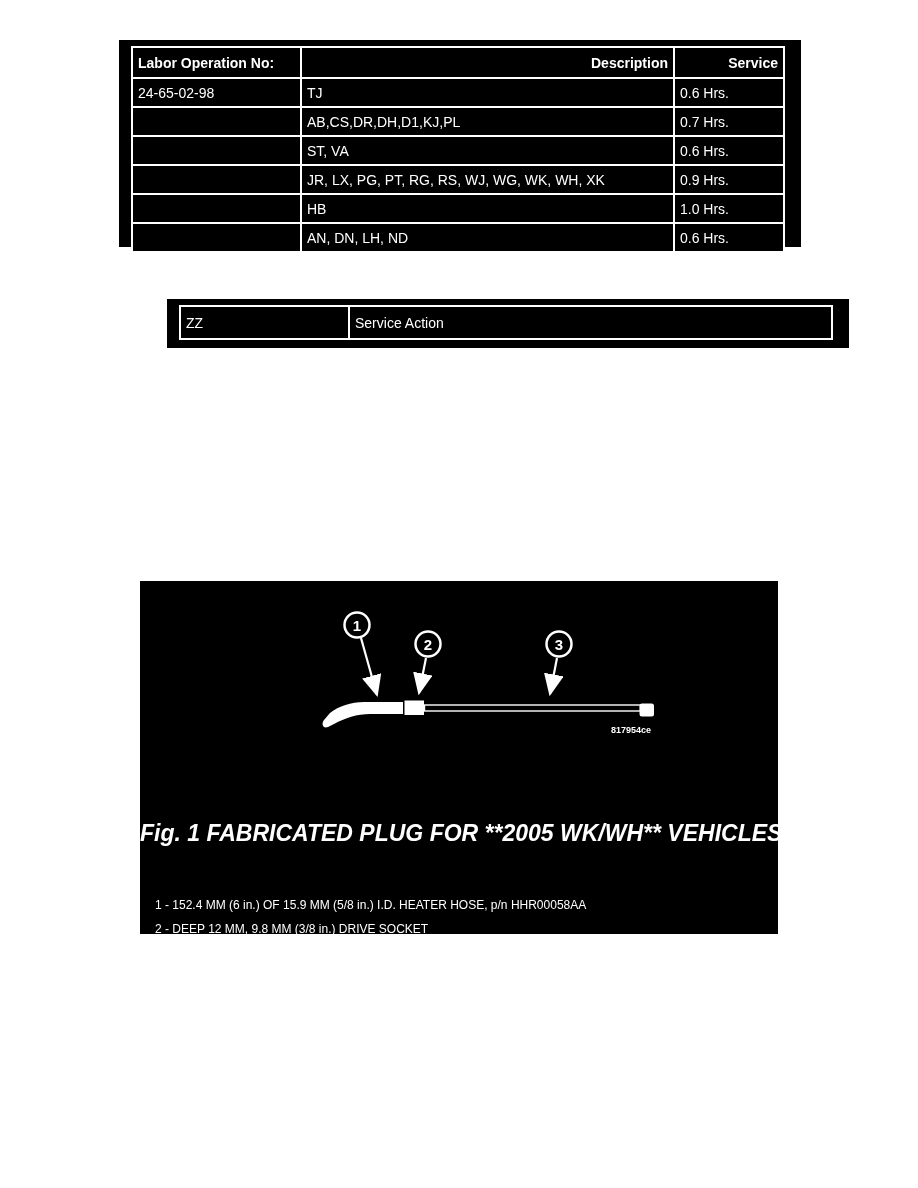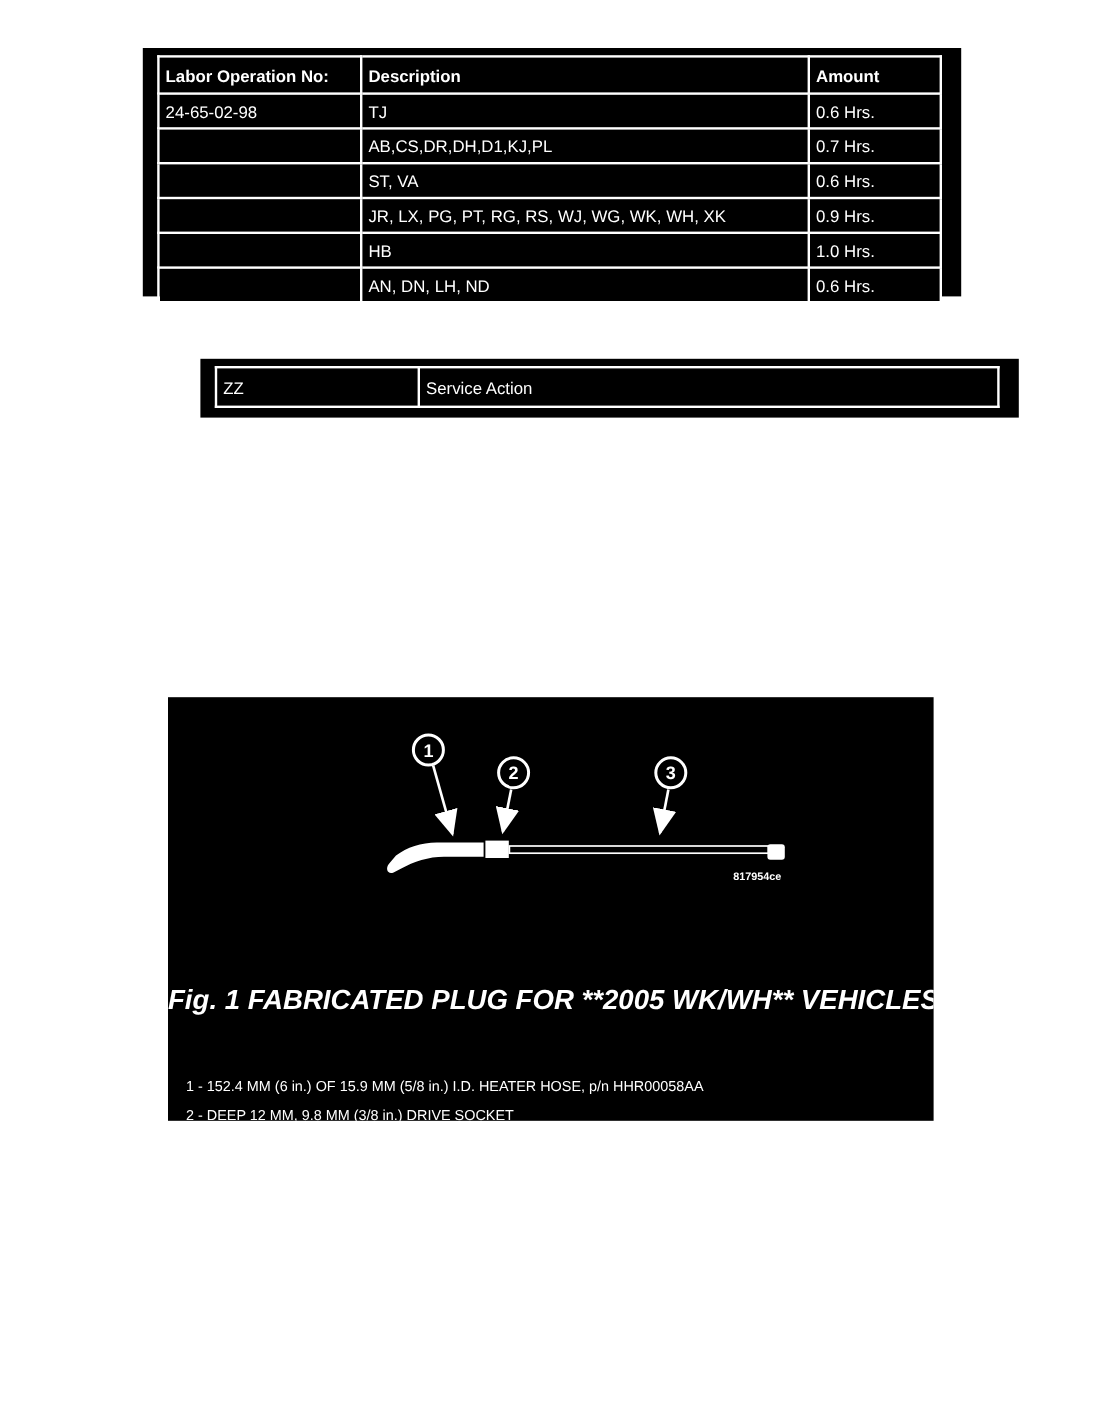--- a/index.html
+++ b/index.html
@@ -27,21 +27,21 @@
   table.doc-table th, table.doc-table td {
     border: 2px solid #ffffff;
     background: #000000;
     color: #ffffff;
     font-size: 14px;
     padding: 0 5px;
     overflow: hidden;
     white-space: nowrap;
     vertical-align: middle;
   }
-  table.doc-table th { font-weight: bold; height: 29px; text-align: left; }
+  table.doc-table th { font-weight: bold; height: 29px; text-align: right; }
   table.doc-table th.col-op { text-align: left; }
   table.doc-table td { height: 27px; text-align: left; font-weight: normal; }
   #condition-band td { height: 31px; }
 
   #figure {
     position: absolute;
     left: 140px; top: 581px;
     width: 638px; height: 353px;
     background: #000000;
     color: #ffffff;
@@ -77,21 +77,21 @@
   <table class="doc-table">
     <colgroup>
       <col style="width:169px">
         <col style="width:373px">
         <col style="width:110px">
     </colgroup>
     <tbody>
         <tr>
       <th class="col-op">Labor Operation No:</th>
       <th>Description</th>
-      <th>Amount</th>
+      <th>Service</th>
     </tr>
     <tr>
       <td>24-65-02-98</td>
       <td>TJ</td>
       <td>0.6 Hrs.</td>
     </tr>
     <tr>
       <td></td>
       <td>AB,CS,DR,DH,D1,KJ,PL</td>
       <td>0.7 Hrs.</td>

